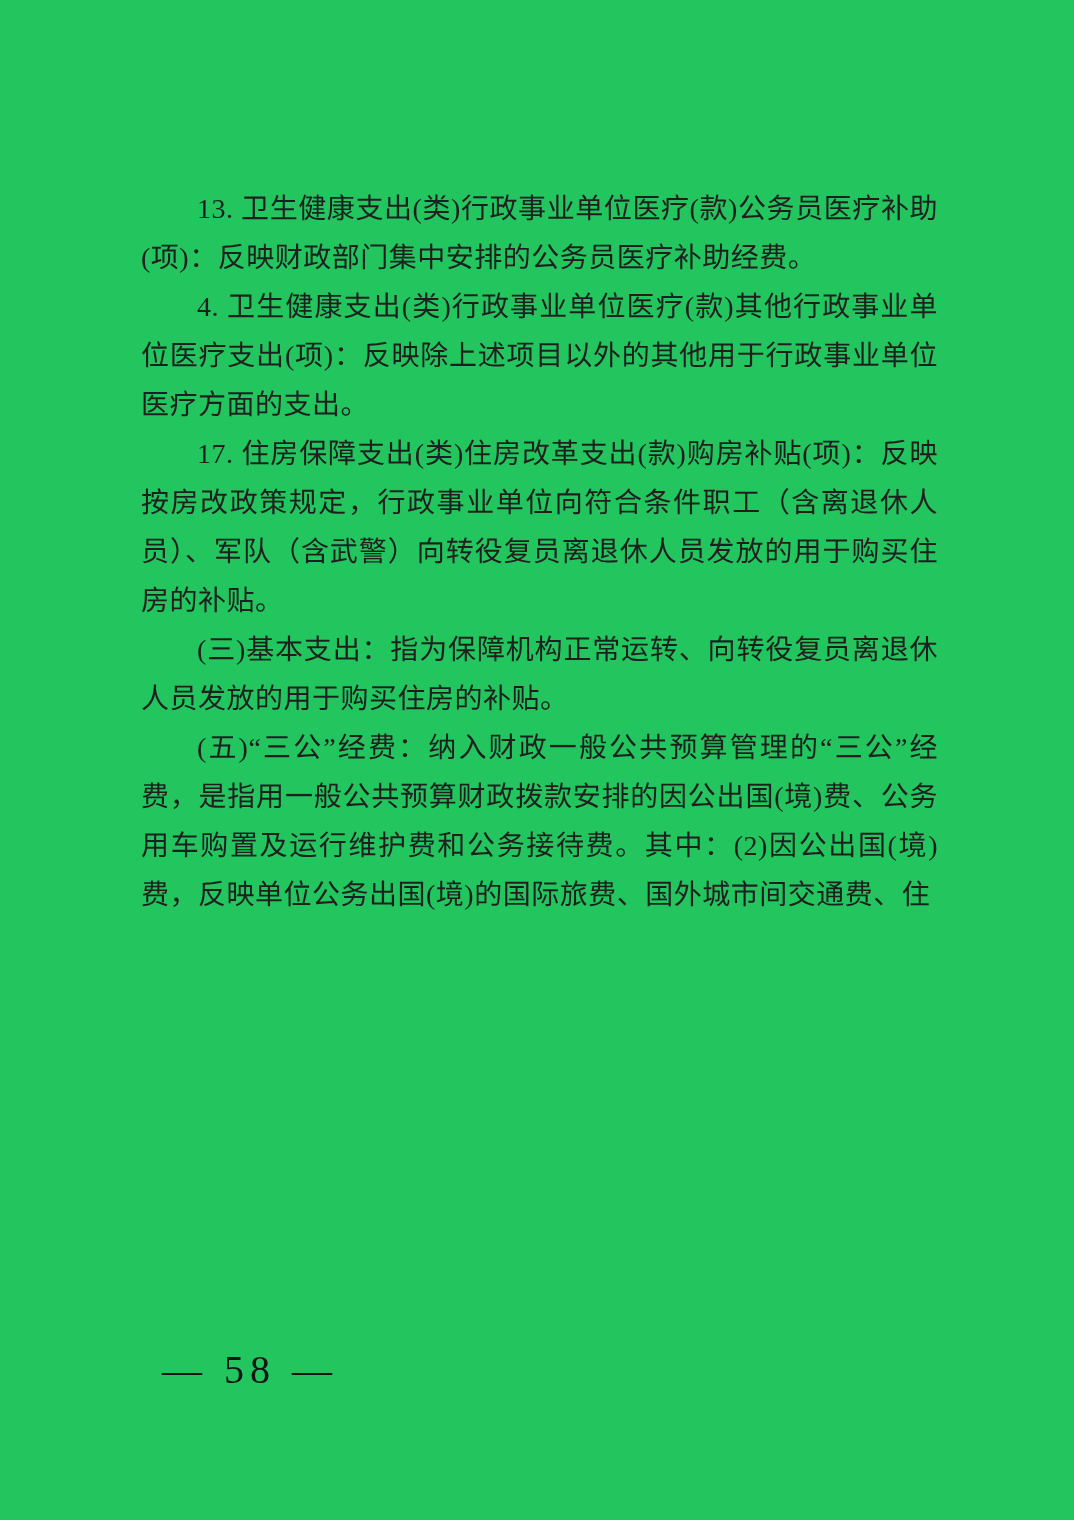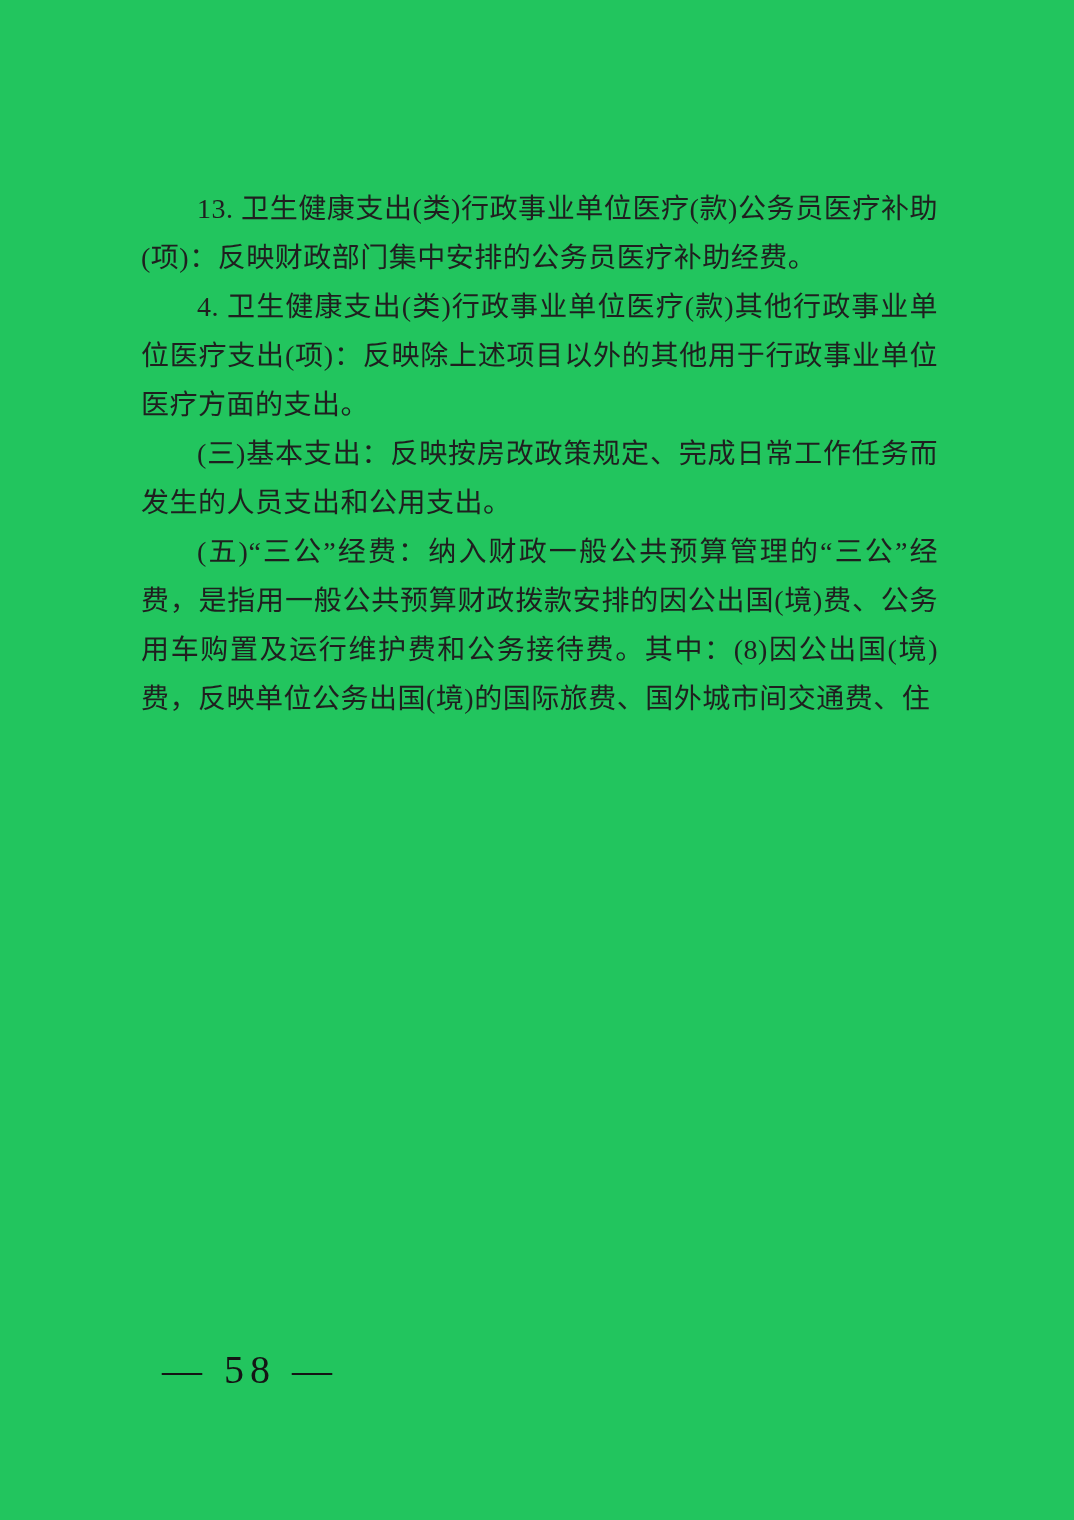--- a/index.html
+++ b/index.html
@@ -51,21 +51,22 @@
   }
 </style>
 </head>
 <body>
 
 <div class="page">
 
   <main class="doc-body">
     <p>13. 卫生健康支出(类)行政事业单位医疗(款)公务员医疗补助(项)：反映财政部门集中安排的公务员医疗补助经费。</p>
     <p>4. 卫生健康支出(类)行政事业单位医疗(款)其他行政事业单位医疗支出(项)：反映除上述项目以外的其他用于行政事业单位医疗方面的支出。</p>
-    <p>(三)基本支出：反映按房改政策规定、完成日常工作任务而发生的人员支出和公用支出。</p>
-    <p>(五)“三公”经费：纳入财政一般公共预算管理的“三公”经费，是指用一般公共预算财政拨款安排的因公出国(境)费、公务用车购置及运行维护费和公务接待费。其中：(8)因公出国(境)费，反映单位公务出国(境)的国际旅费、国外城市间交通费、住</p>
+    <p>17. 住房保障支出(类)住房改革支出(款)购房补贴(项)：反映按房改政策规定，行政事业单位向符合条件职工（含离退休人员）、军队（含武警）向转役复员离退休人员发放的用于购买住房的补贴。</p>
+    <p>(三)基本支出：指为保障机构正常运转、向转役复员离退休人员发放的用于购买住房的补贴。</p>
+    <p>(五)“三公”经费：纳入财政一般公共预算管理的“三公”经费，是指用一般公共预算财政拨款安排的因公出国(境)费、公务用车购置及运行维护费和公务接待费。其中：(2)因公出国(境)费，反映单位公务出国(境)的国际旅费、国外城市间交通费、住</p>
   </main>
 
   <footer class="page-footer">
     <span class="page-number">— 58 —</span>
   </footer>
 
 </div>
 
 </body></html>

